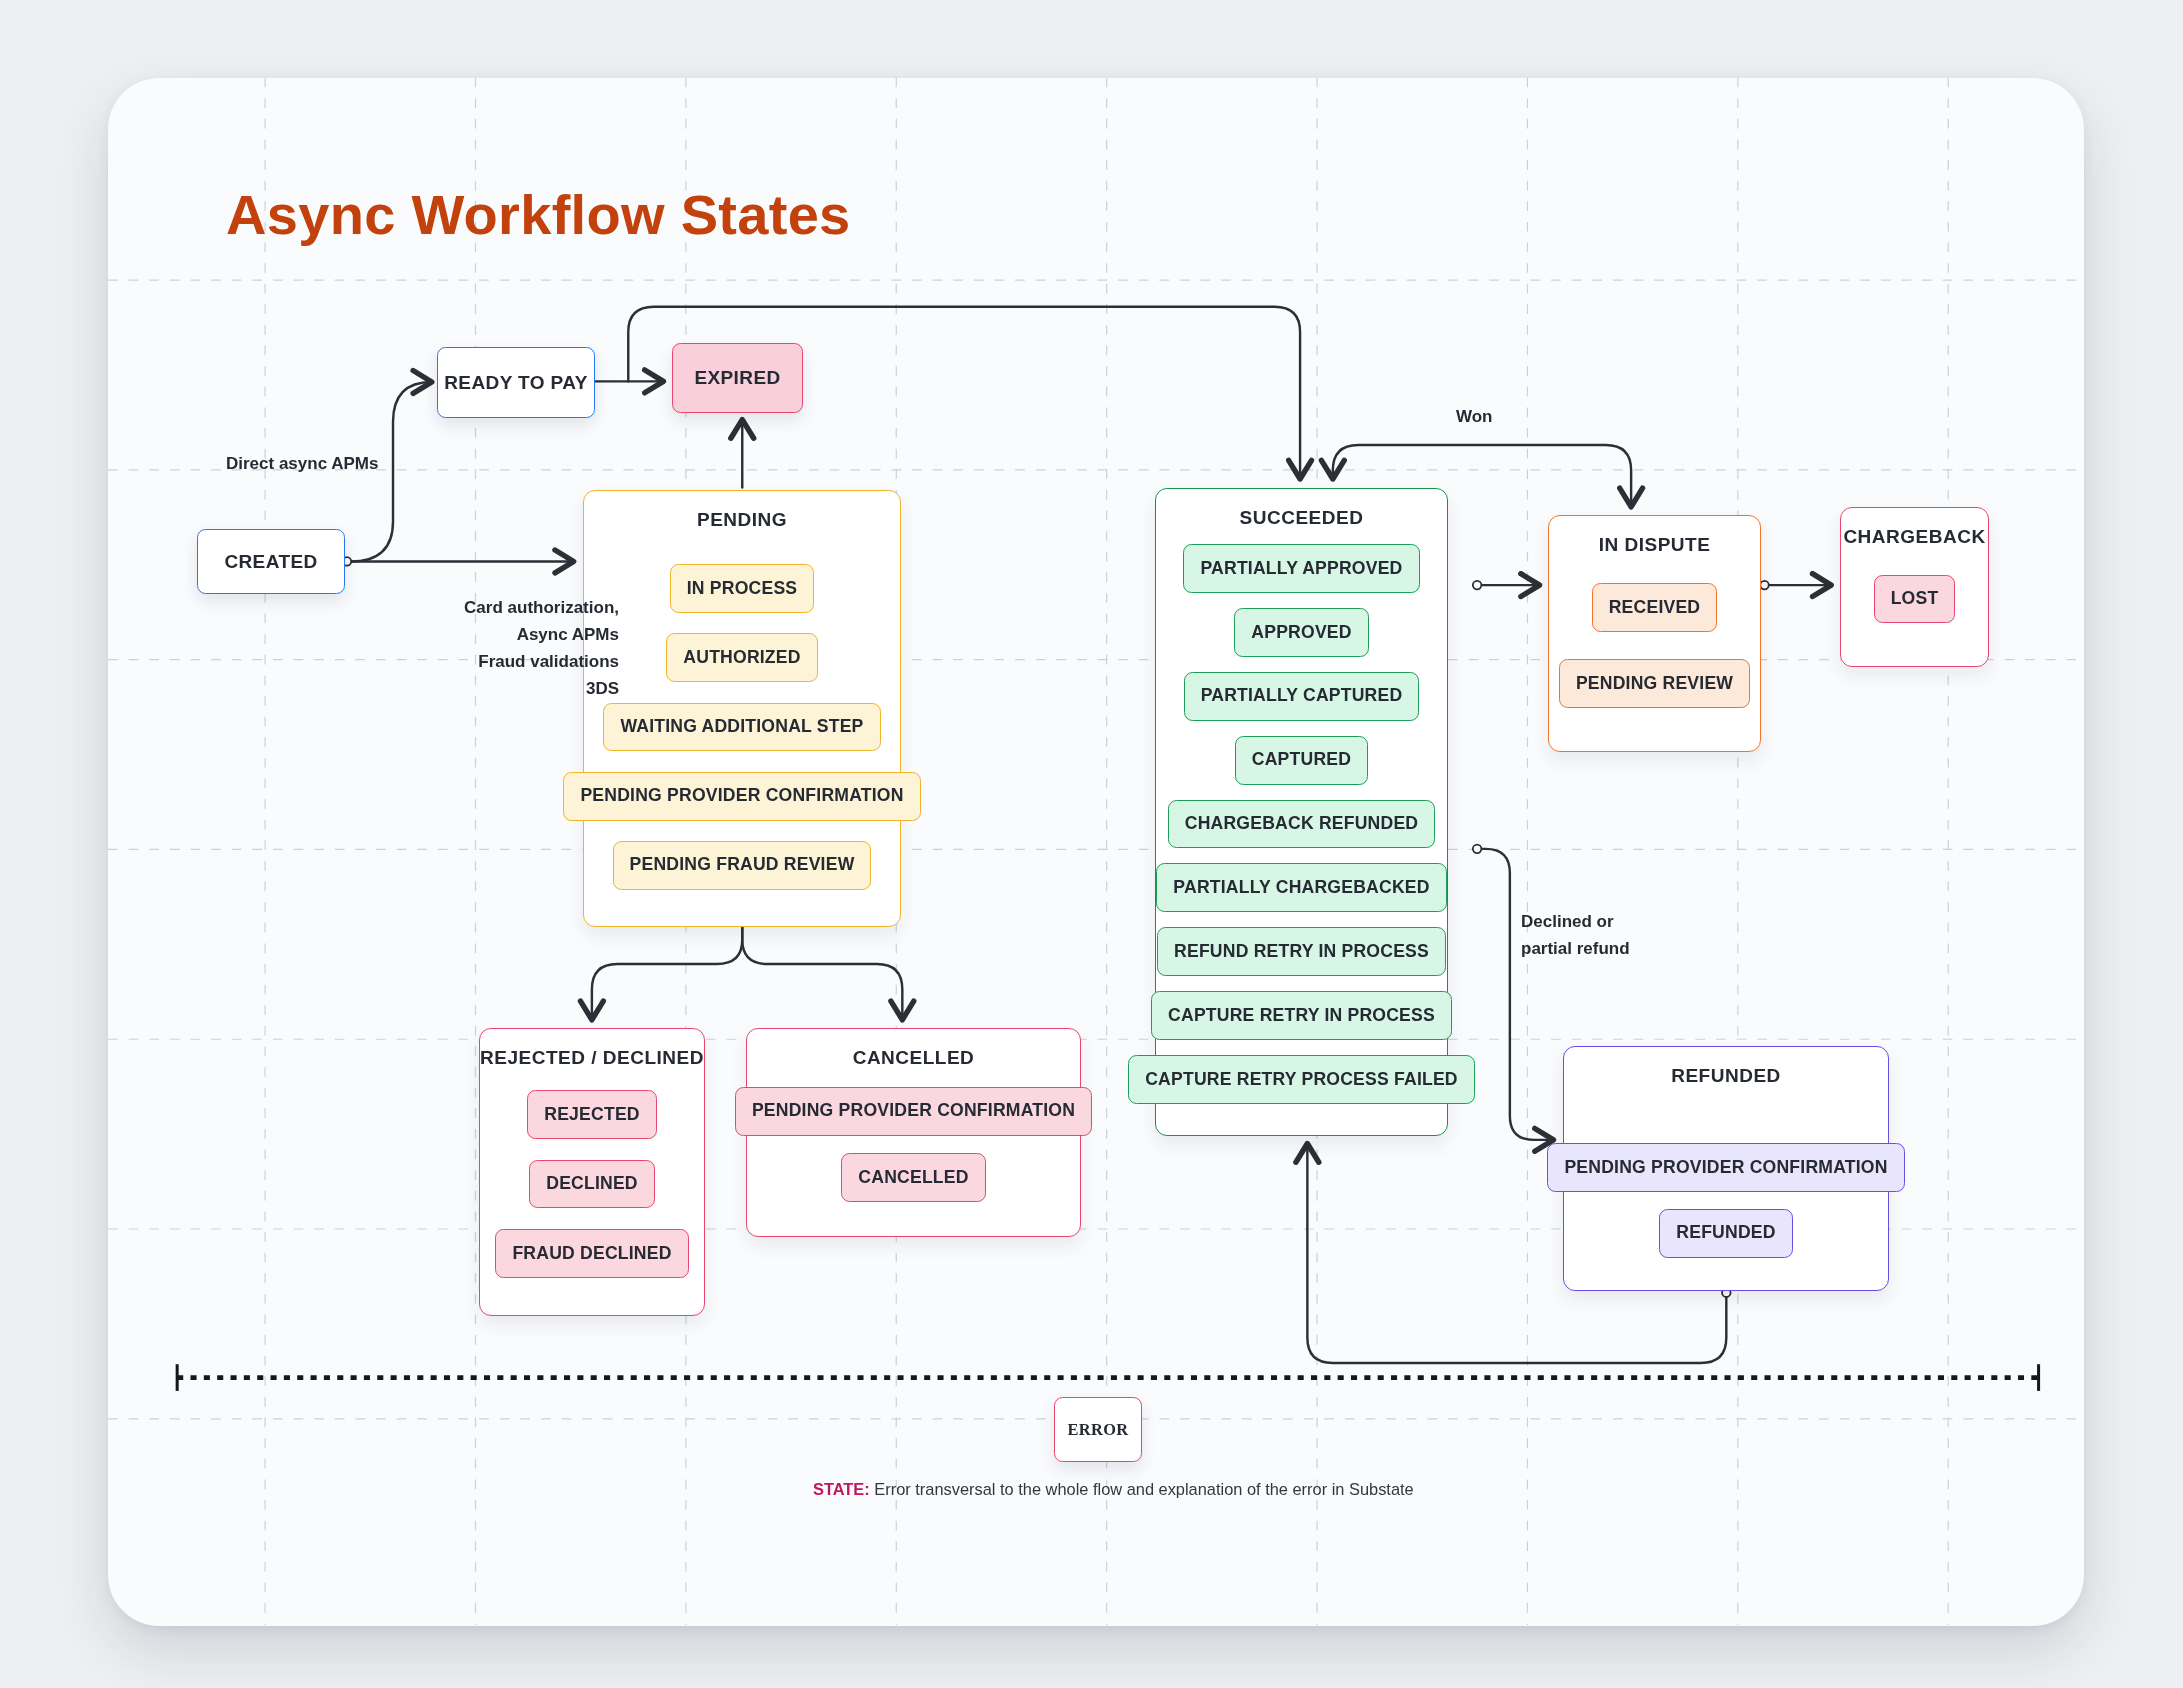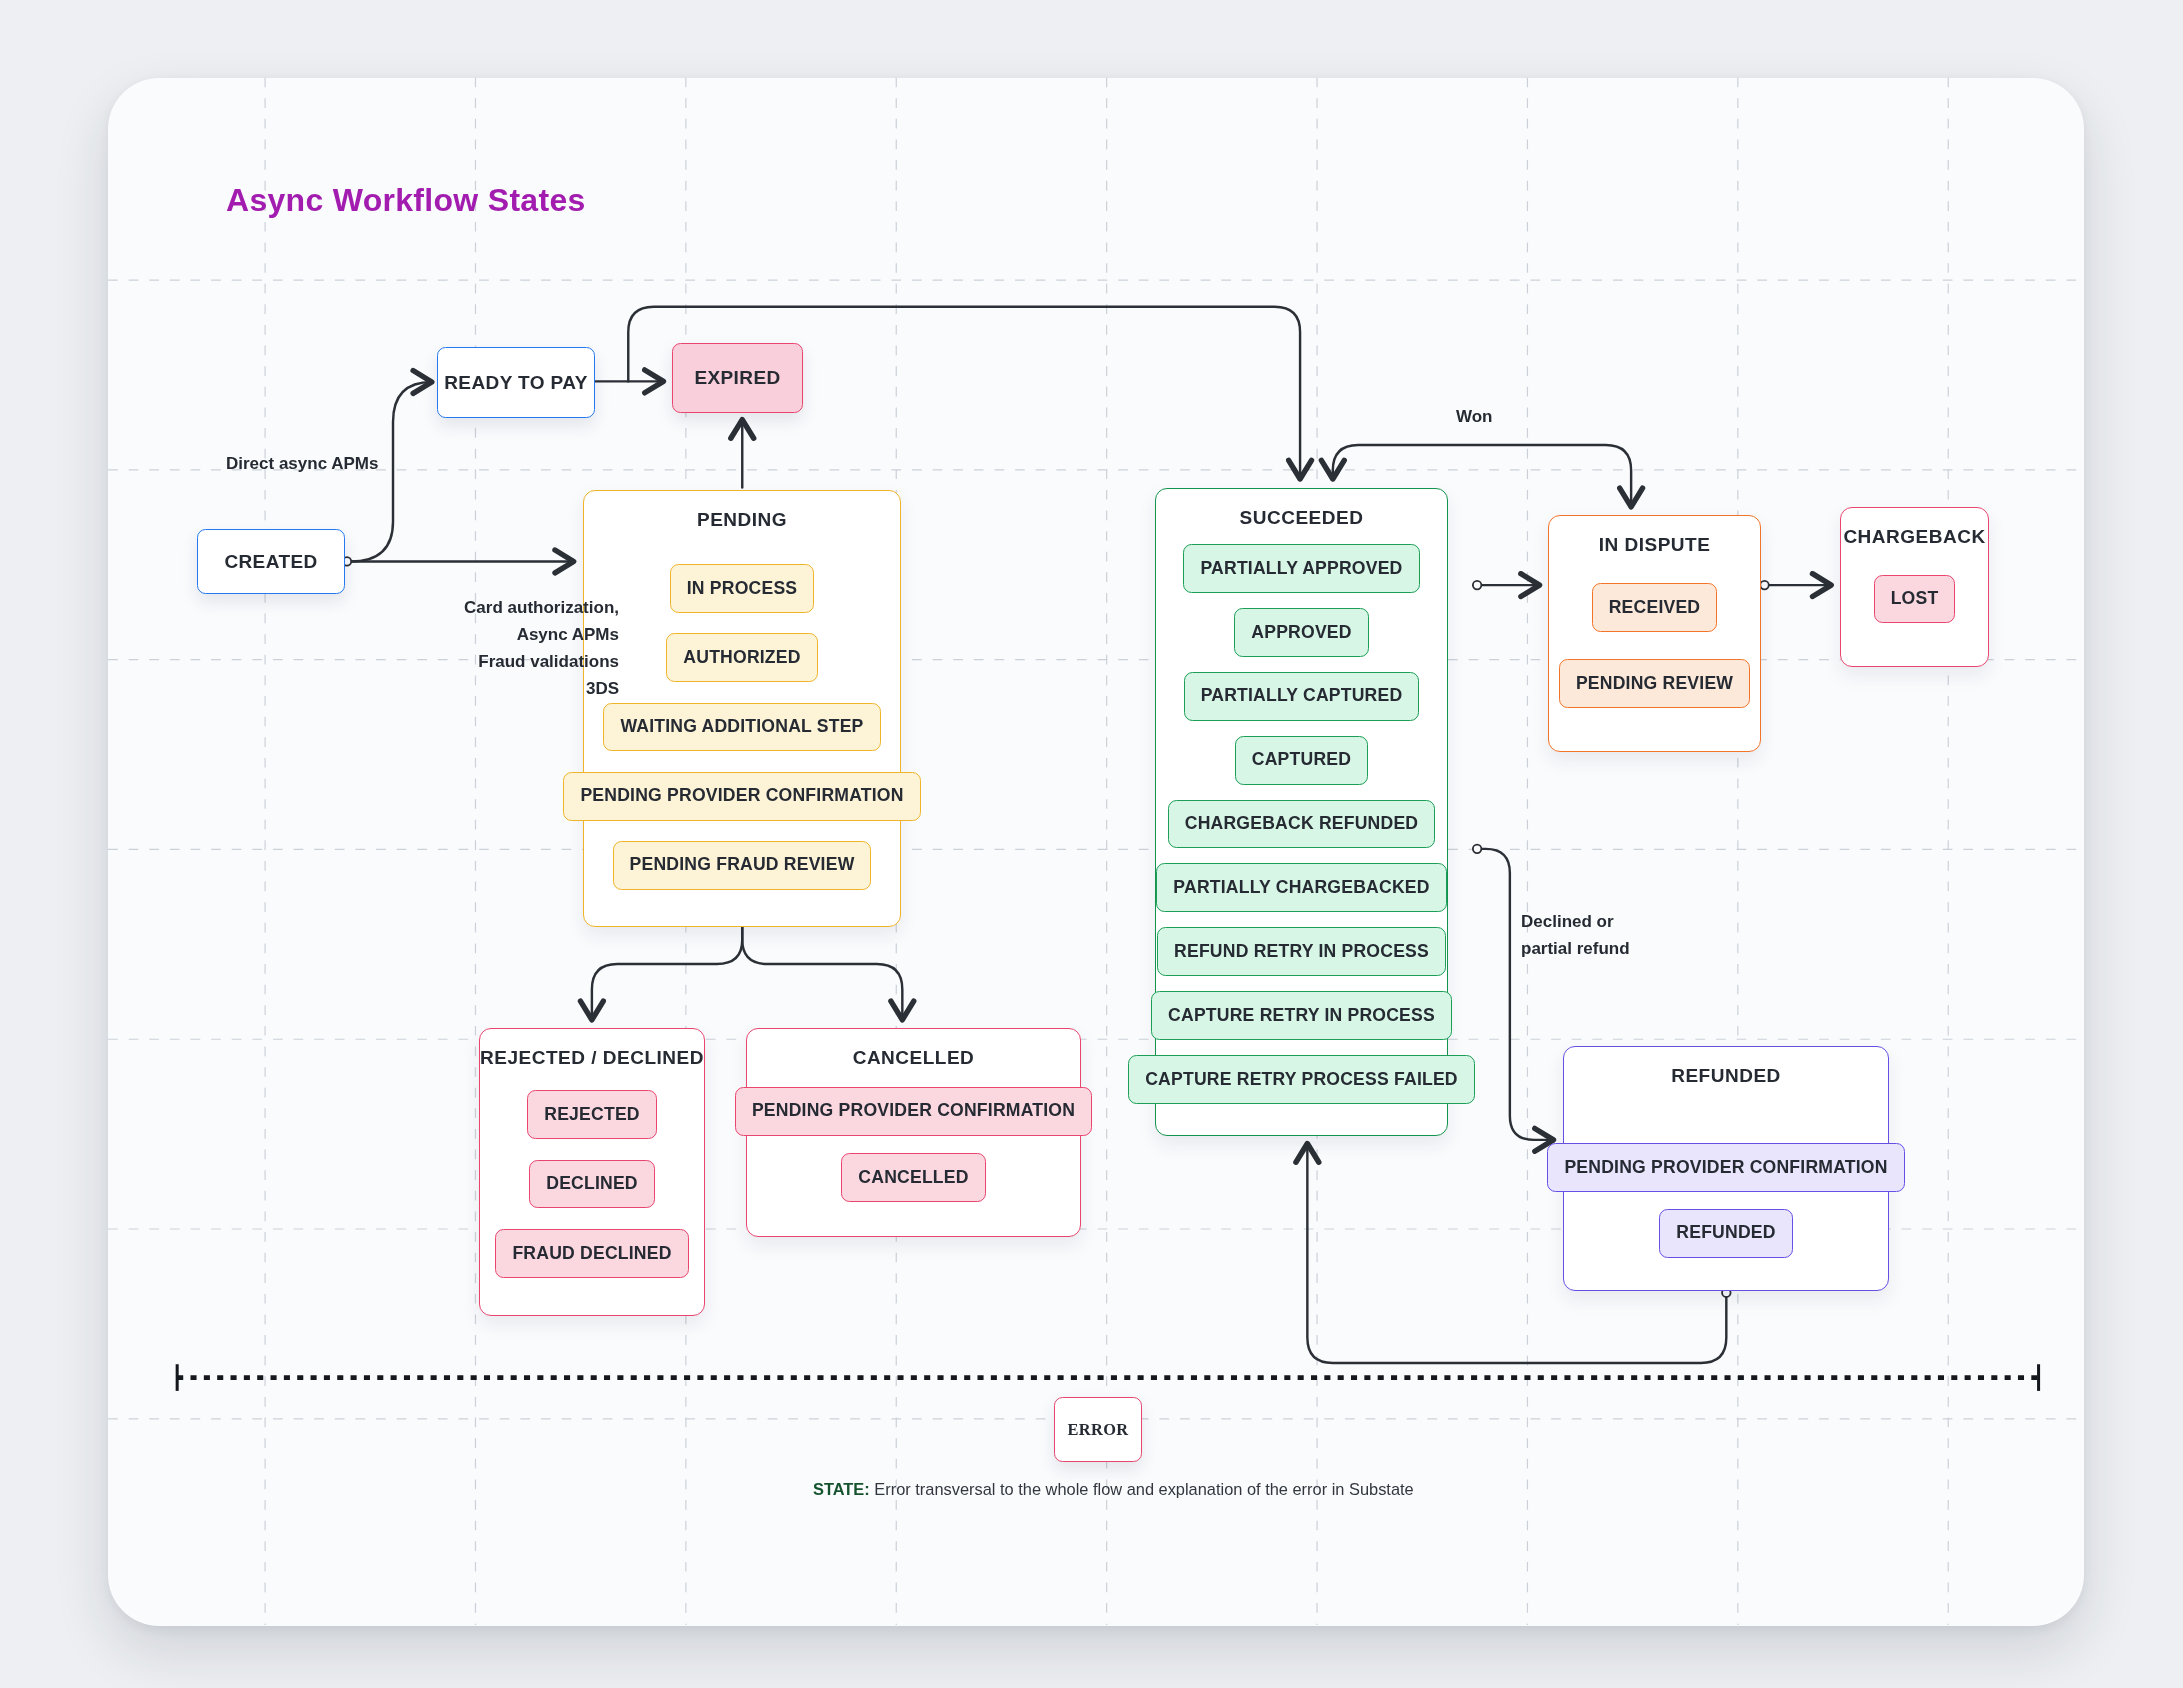--- a/index.html
+++ b/index.html
@@ -12,21 +12,21 @@
     overflow:hidden;
   }
   .card{
     position:absolute;left:108px;top:78px;width:1976px;height:1548px;
     background:#fafbfd;border-radius:51px;
     box-shadow:0 24px 55px rgba(25,35,60,.14), 0 3.6px 11px rgba(25,35,60,.06);
   }
   svg.layer{position:absolute;left:0;top:0;}
   .page-title{
     position:absolute;left:226px;top:182px;
-    font-size:32px;font-weight:700;color:#a21caf;letter-spacing:0.3px;margin:0;
+    font-size:56px;font-weight:700;color:#c2410c;letter-spacing:0.3px;margin:0;
   }
   
   .node{
     position:absolute;display:flex;align-items:center;justify-content:center;
     background:#ffffff;border:1.8px solid #2479f2;border-radius:8.5px;
     font-weight:700;font-size:19px;letter-spacing:0.4px;white-space:nowrap;
     box-shadow:0 7.3px 16px rgba(30,40,70,.10);
   }
   .node.pinkfill{background:#f8cfdb;border-color:#e8456f;}
   .node.redline{border-color:#e8456f;font-family:Liberation Serif, serif;}
@@ -53,21 +53,21 @@
   .orange{border-color:#f2742a;}  .orange .sub{background:#fde9da;border-color:#f2742a;}
   .indigo{border-color:#6550e6;}  .indigo .sub{background:#e8e5fc;border-color:#6550e6;}
   
   .edge-label{
     position:absolute;font-weight:700;font-size:17px;color:#262b33;
     line-height:27px;white-space:nowrap;
   }
   .edge-label.center{text-align:right;}
   
   .footer-note{position:absolute;left:813px;top:1480px;font-size:16.4px;color:#32373f;white-space:nowrap;}
-  .footer-note b{font-weight:700;color:#14532d;}
+  .footer-note b{font-weight:700;color:#be185d;}
   
   .grid-line{stroke:#ccd1d9;stroke-width:2;stroke-dasharray:16 18;fill:none;}
   .edge{stroke:#2b2f36;stroke-width:4;fill:none;stroke-linecap:round;stroke-linejoin:round;}
   .dot{fill:#fafbfd;stroke:#2b2f36;stroke-width:3;}
   .divider{stroke:#14171c;stroke-width:8;stroke-dasharray:10 12;fill:none;}
   .divider-tick{stroke:#14171c;stroke-width:5;fill:none;}
 </style>
 </head>
 <body>
 

